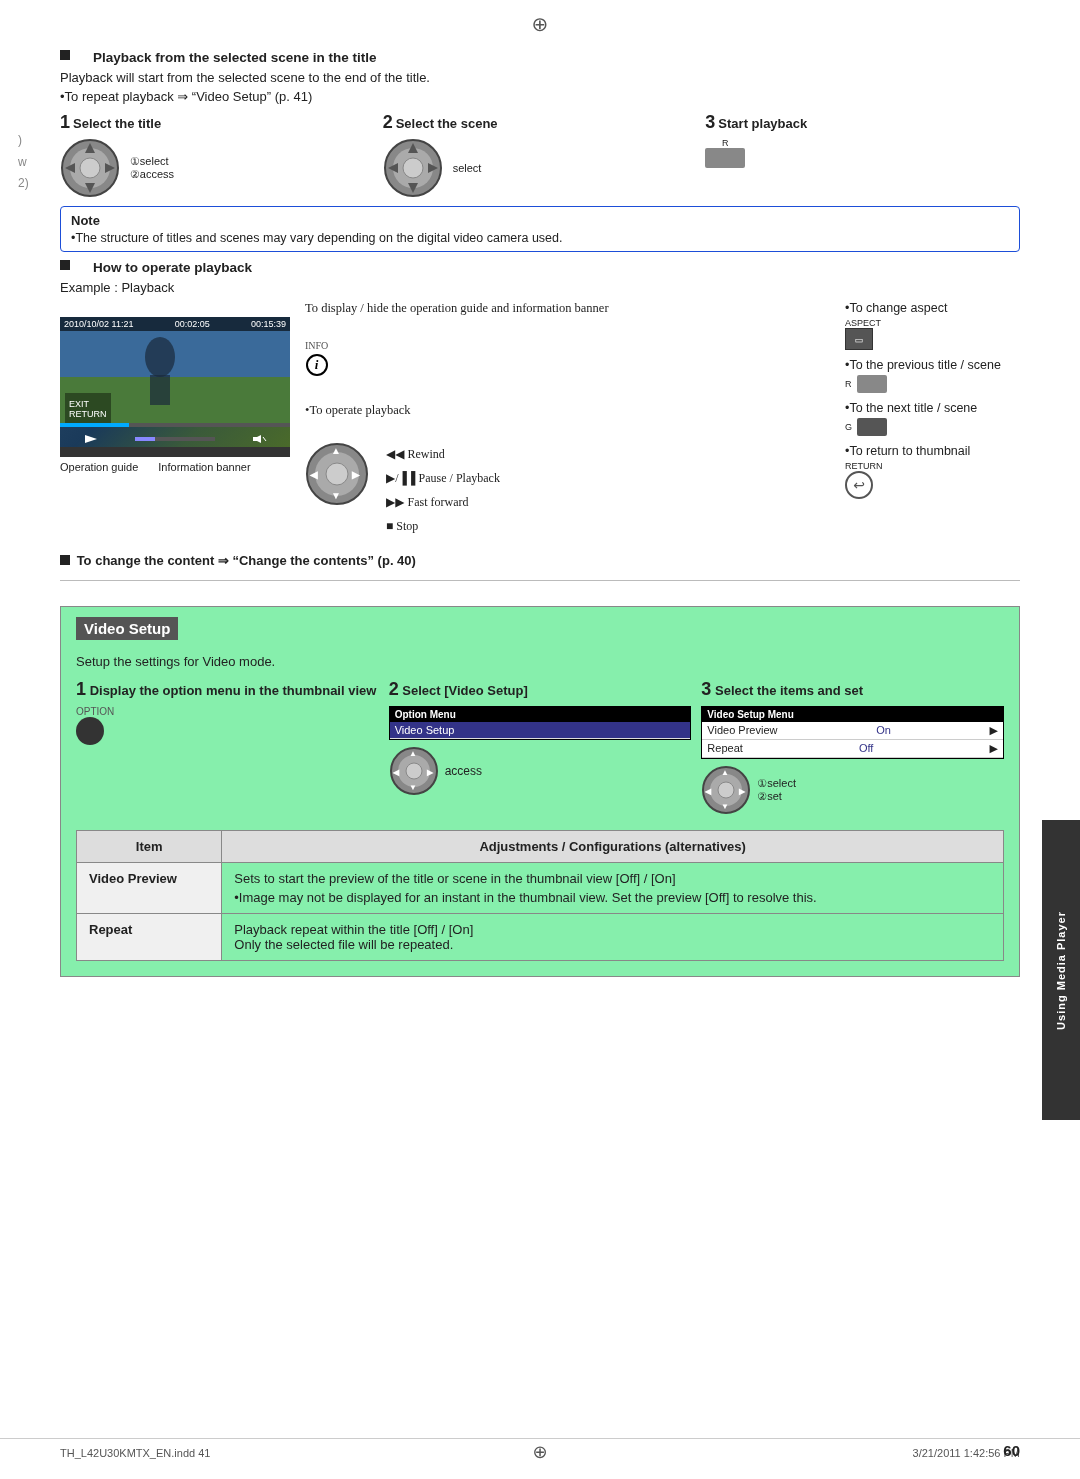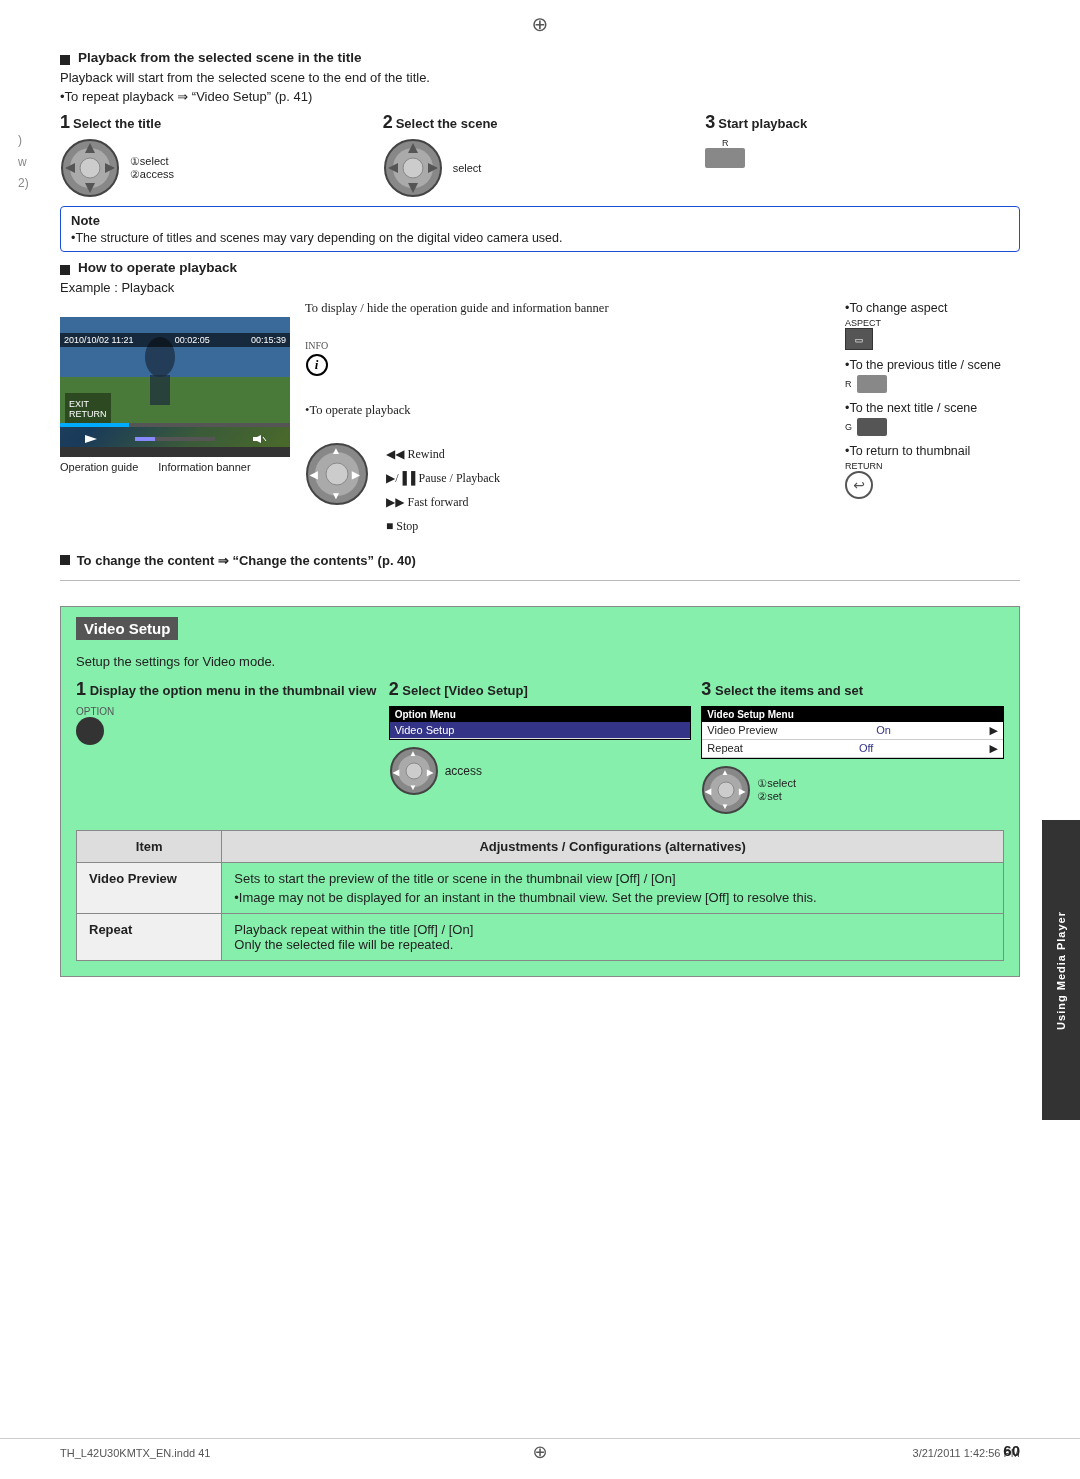--- a/index.html
+++ b/index.html
@@ -56,22 +56,22 @@
       writing-mode: vertical-rl;
       transform: rotate(180deg);
       letter-spacing: 1px;
     }
     
     .section-heading {
       font-weight: bold;
       font-size: 13.5px;
       margin-bottom: 5px;
       display: flex;
-      align-items: flex-end;
-      gap: 5px;
+      align-items: flex-start;
+      gap: 20px;
     }
     .black-square {
       display: inline-block;
       width: 10px;
       height: 10px;
       background: #222;
       margin-right: 3px;
     }
     
     .steps-row {
@@ -124,21 +124,20 @@
       position: absolute;
       top: 0;
       left: 0;
       right: 0;
       background: rgba(0,0,0,0.6);
       color: #fff;
       font-size: 9px;
       padding: 2px 4px;
       display: flex;
       justify-content: space-between;
-      margin-top: 16px;
     }
     .video-progress-bar {
       position: absolute;
       bottom: 20px;
       left: 0;
       right: 0;
       height: 4px;
       background: #555;
     }
     .video-progress-fill {

